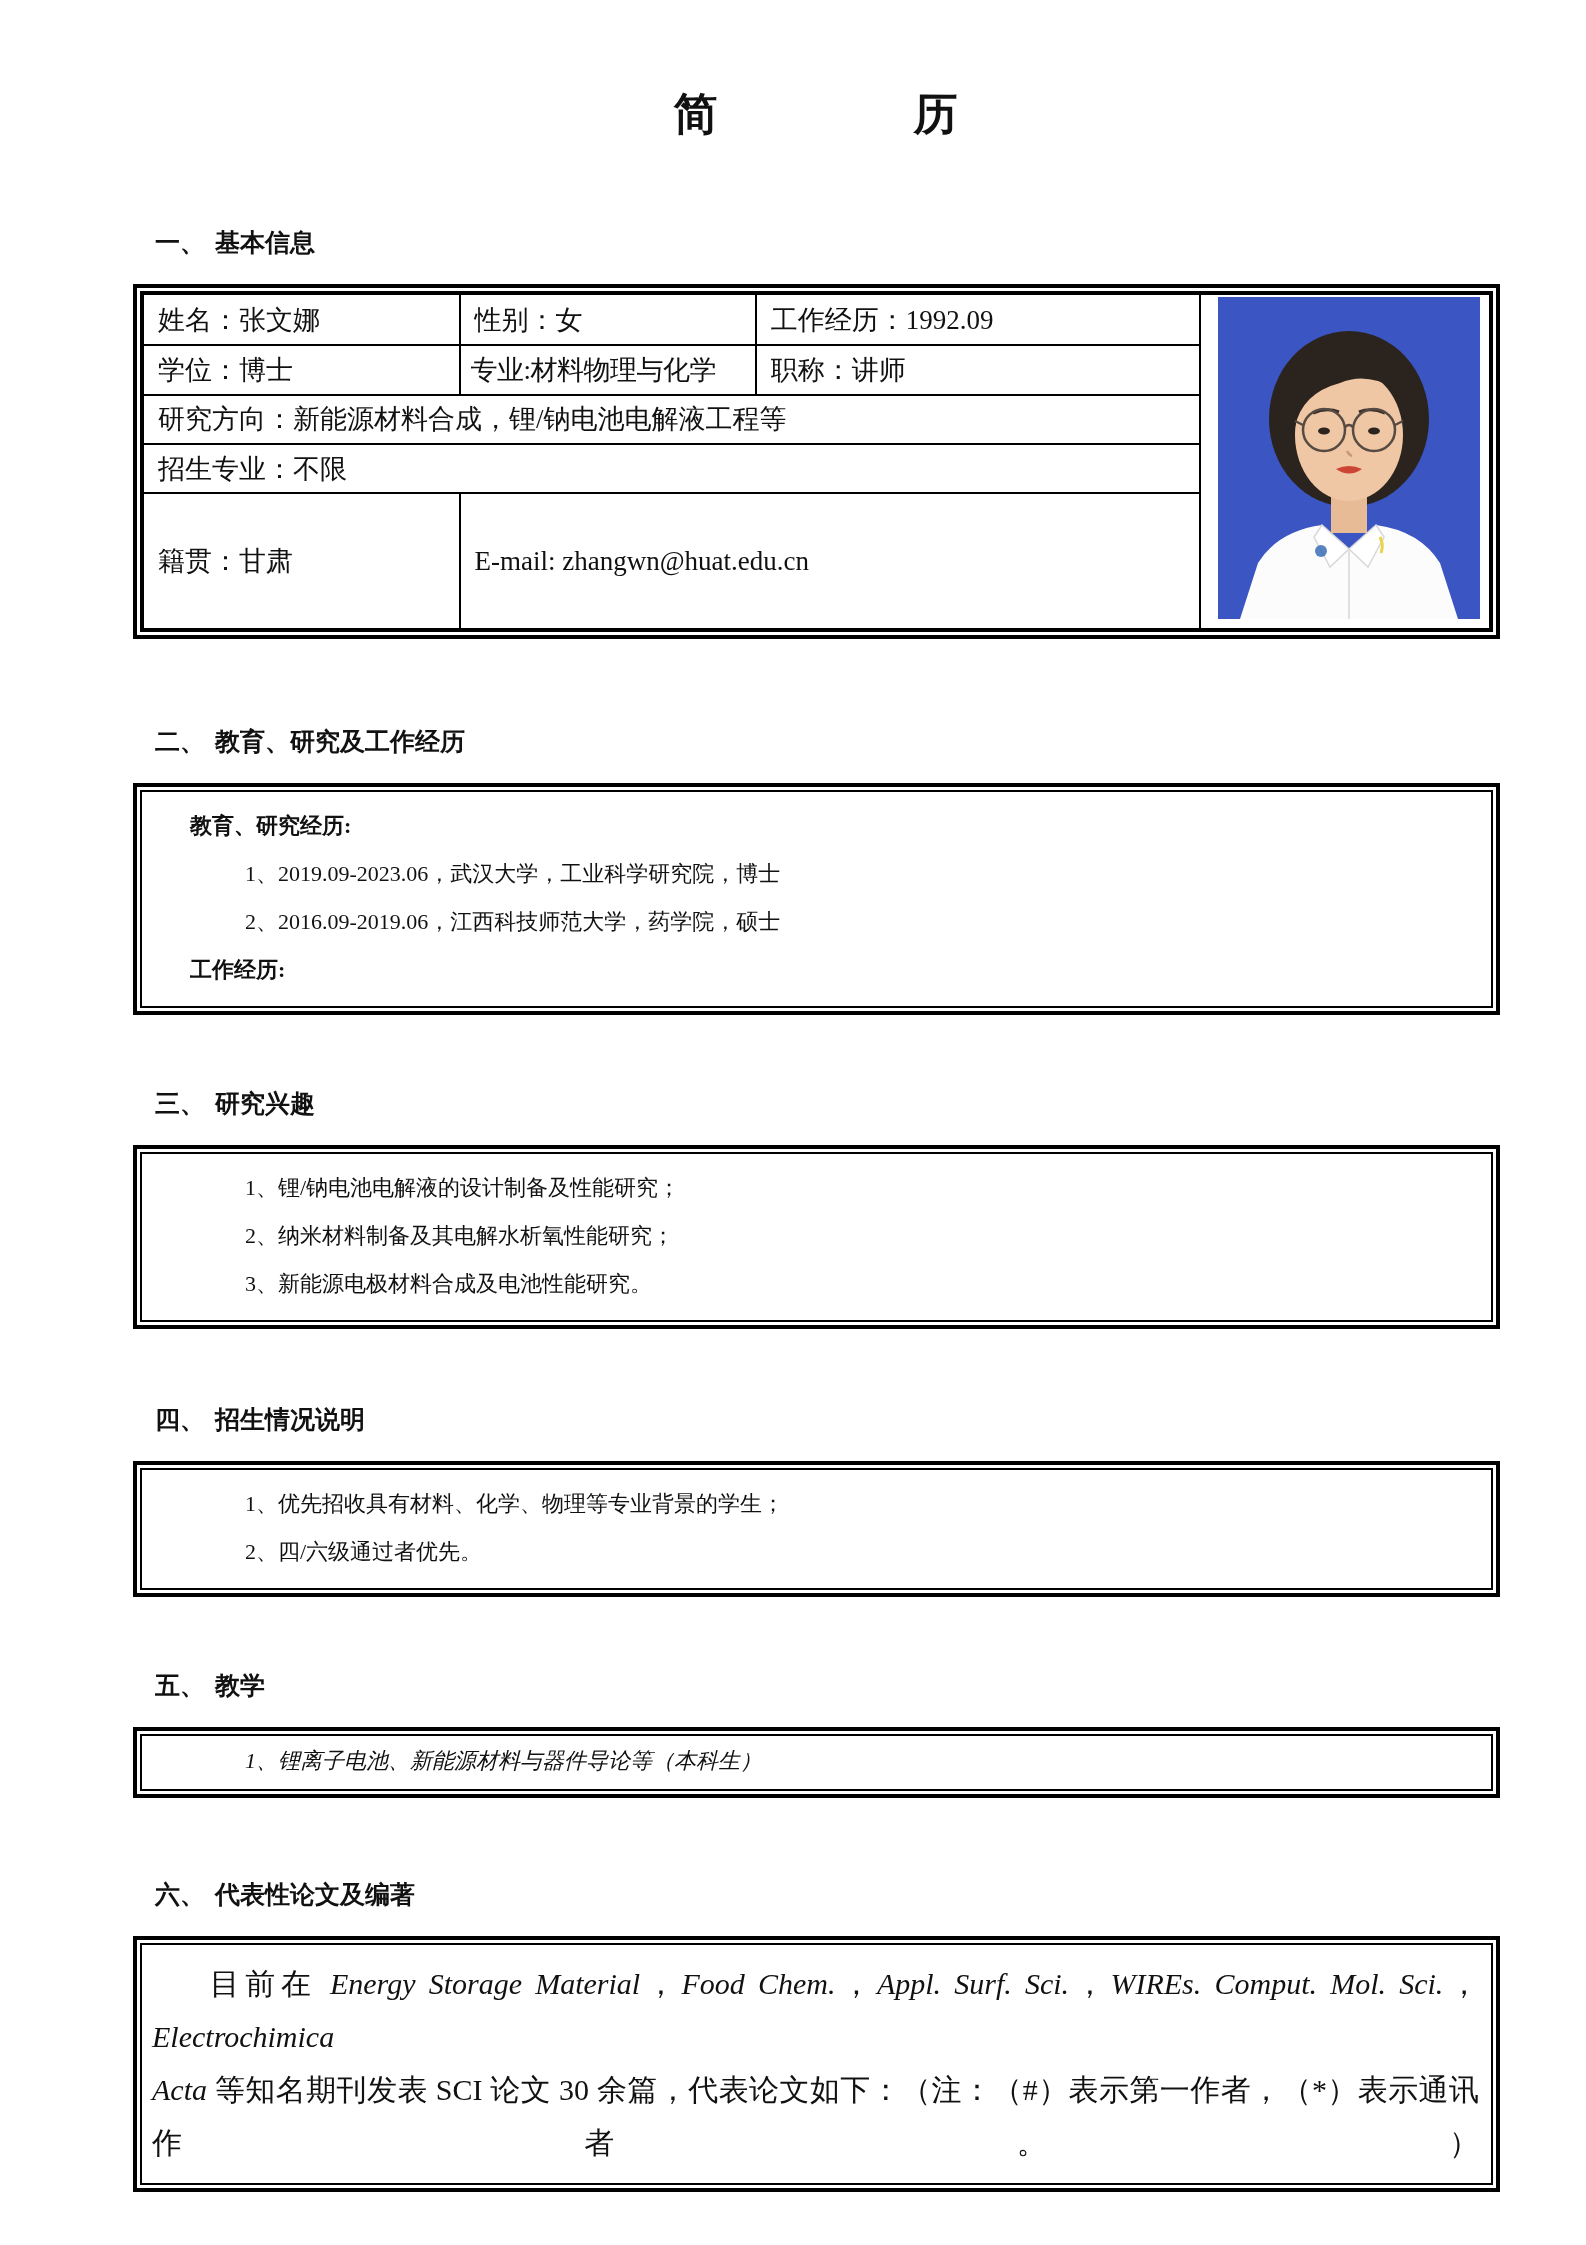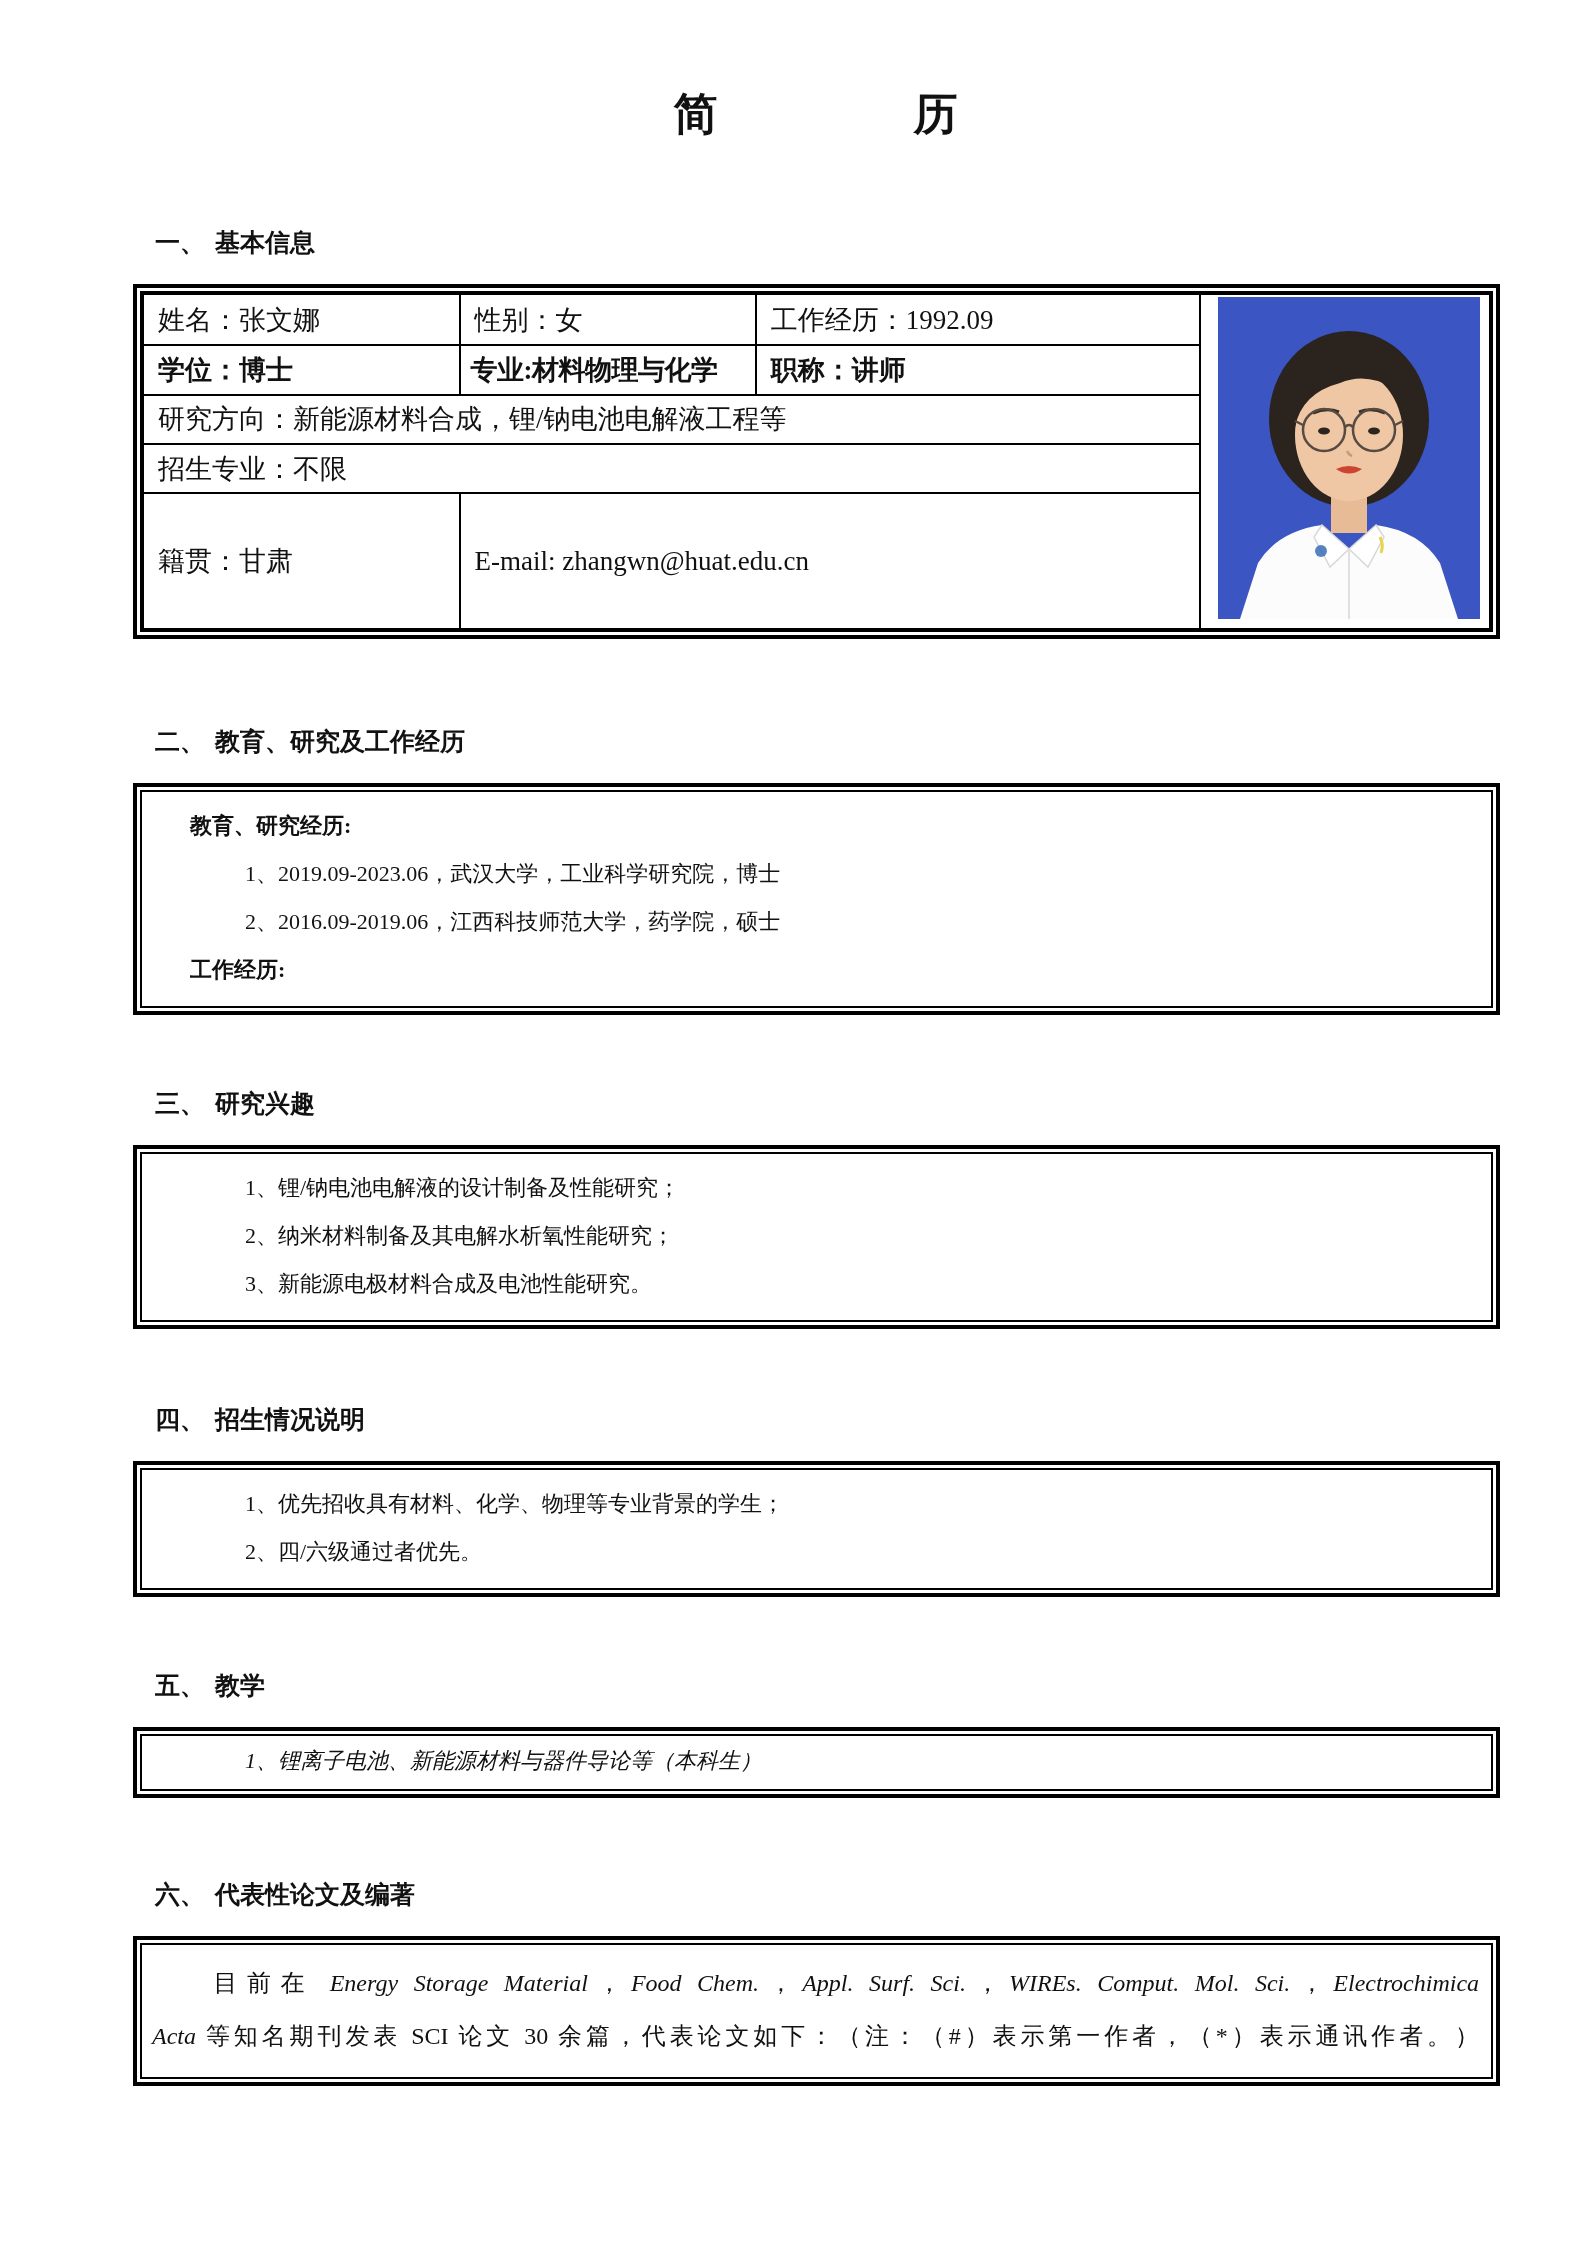--- a/index.html
+++ b/index.html
@@ -65,21 +65,21 @@
   }
   table.info td {
     border: 2px solid #000;
     padding: 2px 6px 2px 14px;
     vertical-align: middle;
     white-space: nowrap;
     overflow: hidden;
   }
   table.info td.tight { padding-left: 10px; letter-spacing: -0.5px; margin-top: 15px; }
   td.r1 { height: 50px; }
-  td.r2 { height: 48px; font-weight: bold; }
+  td.r2 { height: 48px; }
   td.r3 { height: 48px; }
   td.r4 { height: 48px; }
   td.r5 { height: 132px; }
   td.photo-cell {
     padding: 0;
     text-align: center;
     vertical-align: middle;
   }
   .photo-frame {
     display: inline-block;
@@ -93,21 +93,21 @@
   .box-line.hdr { font-weight: bold; }
   .box-line.item { padding-left: 55px; }
   .box-body.single { padding: 1px 18px 4px 8px; font-style: italic; }
 
   
   .box-body.pub { padding: 12px 12px 14px 10px; }
   .pub-line {
     line-height: 53px;
     text-align: justify;
     text-align-last: justify;
-    font-size: 24px;
+    font-size: 30px;
   }
   .pub-line .indent { display: inline-block; width: 52px; }
   .it { font-style: italic; }
 </style>
 </head>
 <body>
 
 <div class="content">
 
   <div class="doc-title">

